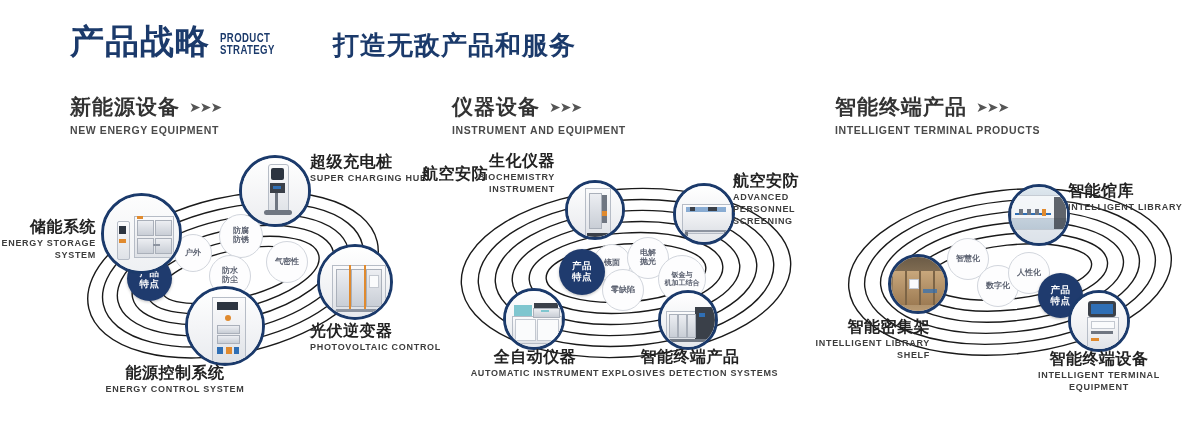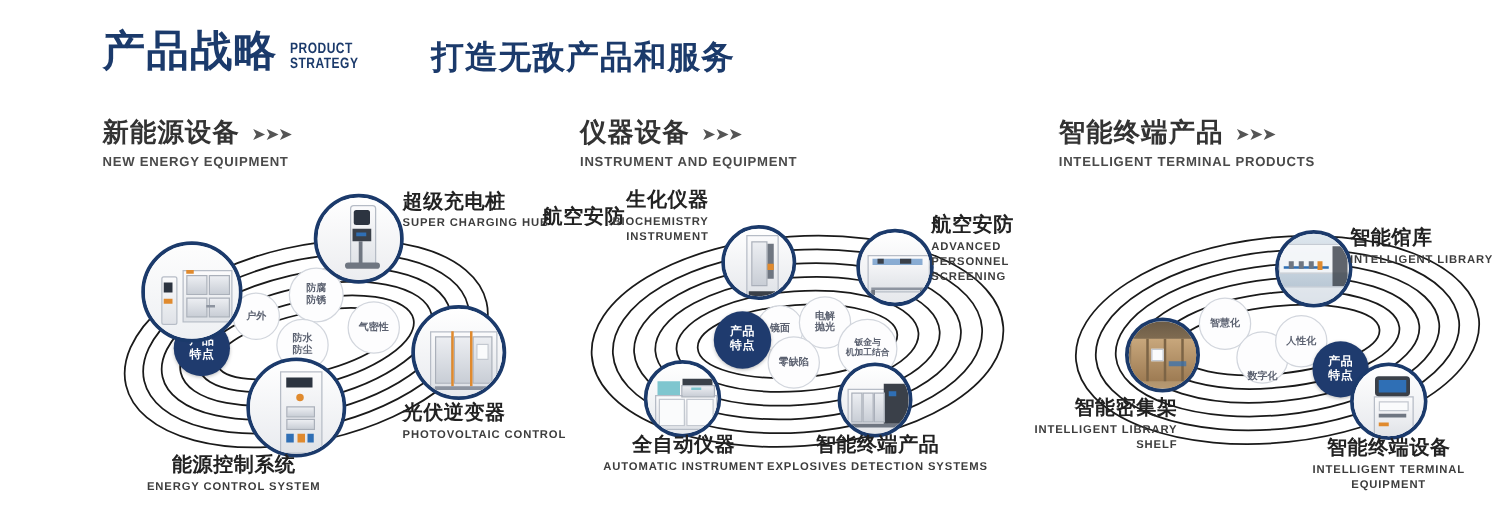--- a/index.html
+++ b/index.html
@@ -3,21 +3,21 @@
 <meta charset="utf-8">
 <style>
   html,body{margin:0;padding:0;}
   body{
     width:1200px;height:422px;
     background:#ffffff;
     font-family:"Liberation Sans","DejaVu Sans",sans-serif;
     position:relative;overflow:hidden;
     -webkit-font-smoothing:antialiased;
   }
-  .root{position:absolute;inset:0;margin-left:12px;}
+  .root{position:absolute;inset:0;}
 
   
   .header{position:absolute;left:70px;top:24px;display:flex;align-items:flex-end;gap:0;}
   .hd-cn{
     font-size:34px;font-weight:bold;color:#1b3a6b;letter-spacing:1px;
     line-height:1;font-family:"Liberation Sans","DejaVu Sans",sans-serif;
   }
   .hd-en{
     margin-left:10px;margin-bottom:2px;
     font-size:12px;font-weight:bold;color:#1b3a6b;
@@ -156,20 +156,25 @@
         <div class="cabd" style="left:51px;top:24px;width:15px;height:14px;"></div>
         <div class="cabd" style="left:33px;top:42px;width:15px;height:14px;"></div>
         <div class="cabd" style="left:51px;top:42px;width:15px;height:14px;"></div>
         <div class="accent" style="left:33px;top:20px;width:6px;height:3px;"></div>
         <div class="cab" style="left:13px;top:25px;width:11px;height:37px;border-radius:2px;"></div>
         <div class="scr" style="left:15px;top:30px;width:7px;height:8px;"></div>
         <div class="accent" style="left:15px;top:43px;width:7px;height:4px;"></div>
         <div class="strip" style="left:49px;top:48px;width:7px;height:2px;"></div>
       </div>
     </div>
+    <div class="cap left" style="left:-45px;top:68px;width:96px;">
+      <div class="c-cn">储能系统</div>
+      <div class="c-en" style="white-space:pre-line">ENERGY STORAGE
+SYSTEM</div>
+    </div>
 
     <div class="node" style="left:194px;top:5px;width:72px;height:72px;">
       <div class="photo" style="background:linear-gradient(180deg,#ffffff,#ecedf0);">
         <div class="cab" style="left:26px;top:6px;width:19px;height:48px;border-radius:3px 3px 0 0;"></div>
         <div class="scr" style="left:29px;top:10px;width:13px;height:12px;border-radius:2px;"></div>
         <div class="drk" style="left:28px;top:25px;width:15px;height:10px;"></div>
         <div class="blu" style="left:31px;top:28px;width:8px;height:3px;"></div>
         <div class="gry" style="left:22px;top:52px;width:28px;height:5px;border-radius:3px;"></div>
         <div class="gry" style="left:33px;top:35px;width:3px;height:18px;"></div>
       </div>
@@ -322,21 +327,21 @@
         <ellipse cx="190" cy="122" rx="130" ry="60" transform="rotate(-6 190 122)"></ellipse>
         <ellipse cx="190" cy="122" rx="114" ry="49" transform="rotate(-6 190 122)"></ellipse>
         <ellipse cx="190" cy="122" rx="98" ry="38" transform="rotate(-6 190 122)"></ellipse>
         <ellipse cx="190" cy="122" rx="82" ry="27" transform="rotate(-6 190 122)"></ellipse>
       </g>
     </svg>
 
     <div class="feat" style="left:127px;top:88px;width:42px;height:42px;font-size:8px;">
         <span style="white-space:pre-line">智慧化</span>
       </div>
-    <div class="feat" style="left:157px;top:115px;width:42px;height:42px;font-size:8px;align-items:flex-end;">
+    <div class="feat" style="left:157px;top:115px;width:42px;height:42px;font-size:8px;">
         <span style="white-space:pre-line">数字化</span>
       </div>
     <div class="feat" style="left:188px;top:102px;width:42px;height:42px;font-size:8px;">
         <span style="white-space:pre-line">人性化</span>
       </div>
 
     <div class="core" style="left:218px;top:123px;width:45px;height:45px;">
       <span><span>产品</span><br><span>特点</span></span>
     </div>
 

